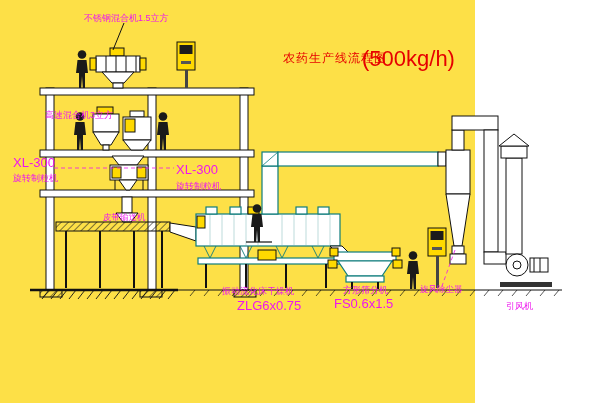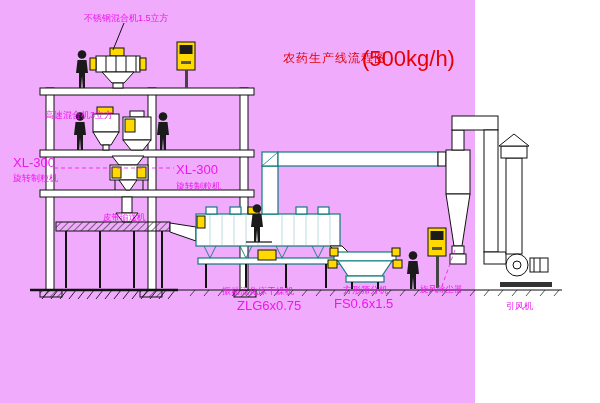--- a/index.html
+++ b/index.html
@@ -1,17 +1,17 @@
 <!DOCTYPE html>
 <html><head>
 <meta charset="utf-8">
 <style>
   html,body{margin:0;padding:0}
   body{width:600px;height:403px;background:#fff;overflow:hidden}
-  .stage{position:relative;width:475px;height:403px;background:#f0abfc}
+  .stage{position:relative;width:475px;height:403px;background:#fde047}
   svg{display:block}
   svg text{font-family:"Liberation Sans",sans-serif}
   .yl{fill:#ffd900;stroke:#111;stroke-width:1}
   .wh{fill:#fff;stroke:#111;stroke-width:1}
   .tlw{fill:#fff;stroke:#0e7c7c;stroke-width:1.2}
   .ln{stroke:#111;stroke-width:1;fill:none}
   .ln2{stroke:#111;stroke-width:2;fill:none}
 </style>
 </head>
 <body>

